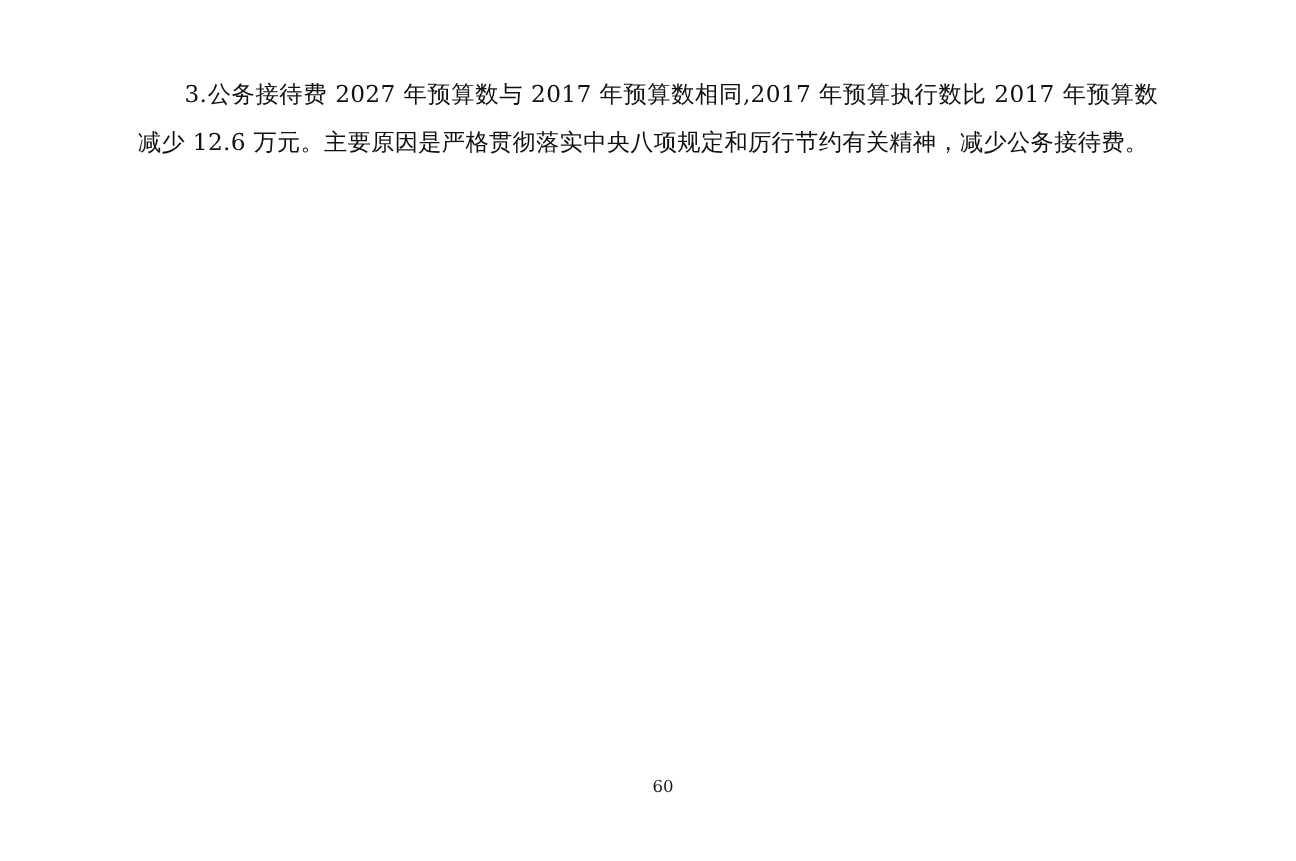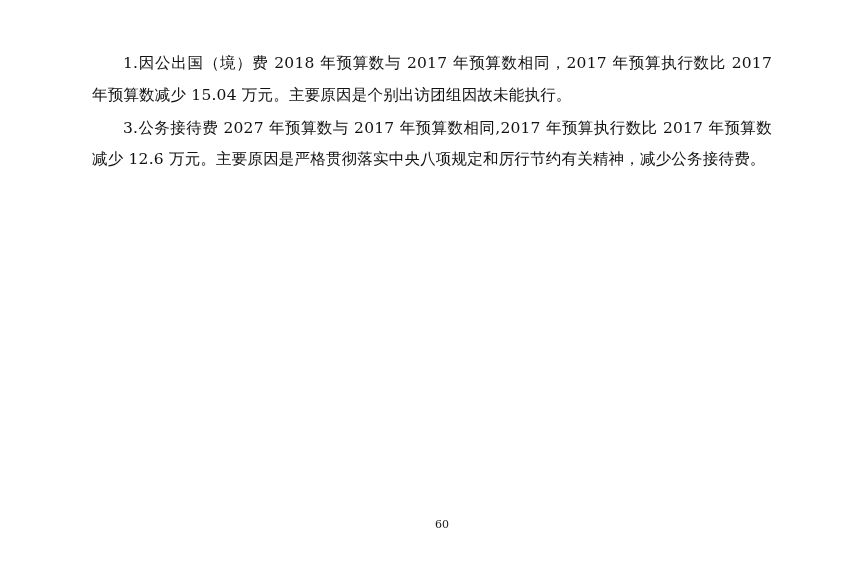--- a/index.html
+++ b/index.html
@@ -44,17 +44,16 @@
     font-family: "DejaVu Serif", "Liberation Serif", serif;
     color: #1a1a1a;
     padding-left: 20px;
   }
 </style>
 </head>
 <body>
 
 <div class="page">
   <div class="doc-body">
-    <p class="para">1.因公出国（境）费 2018 年预算数与 2017 年预算数相同，2017 年预算执行数比 2017 年预算数减少 15.04 万元。主要原因是个别出访团组因故未能执行。</p>
     <p class="para">3.公务接待费 2027 年预算数与 2017 年预算数相同,2017 年预算执行数比 2017 年预算数减少 12.6 万元。主要原因是严格贯彻落实中央八项规定和厉行节约有关精神，减少公务接待费。</p>
   </div>
   <div class="page-number">60</div>
 </div>
 
 </body></html>

